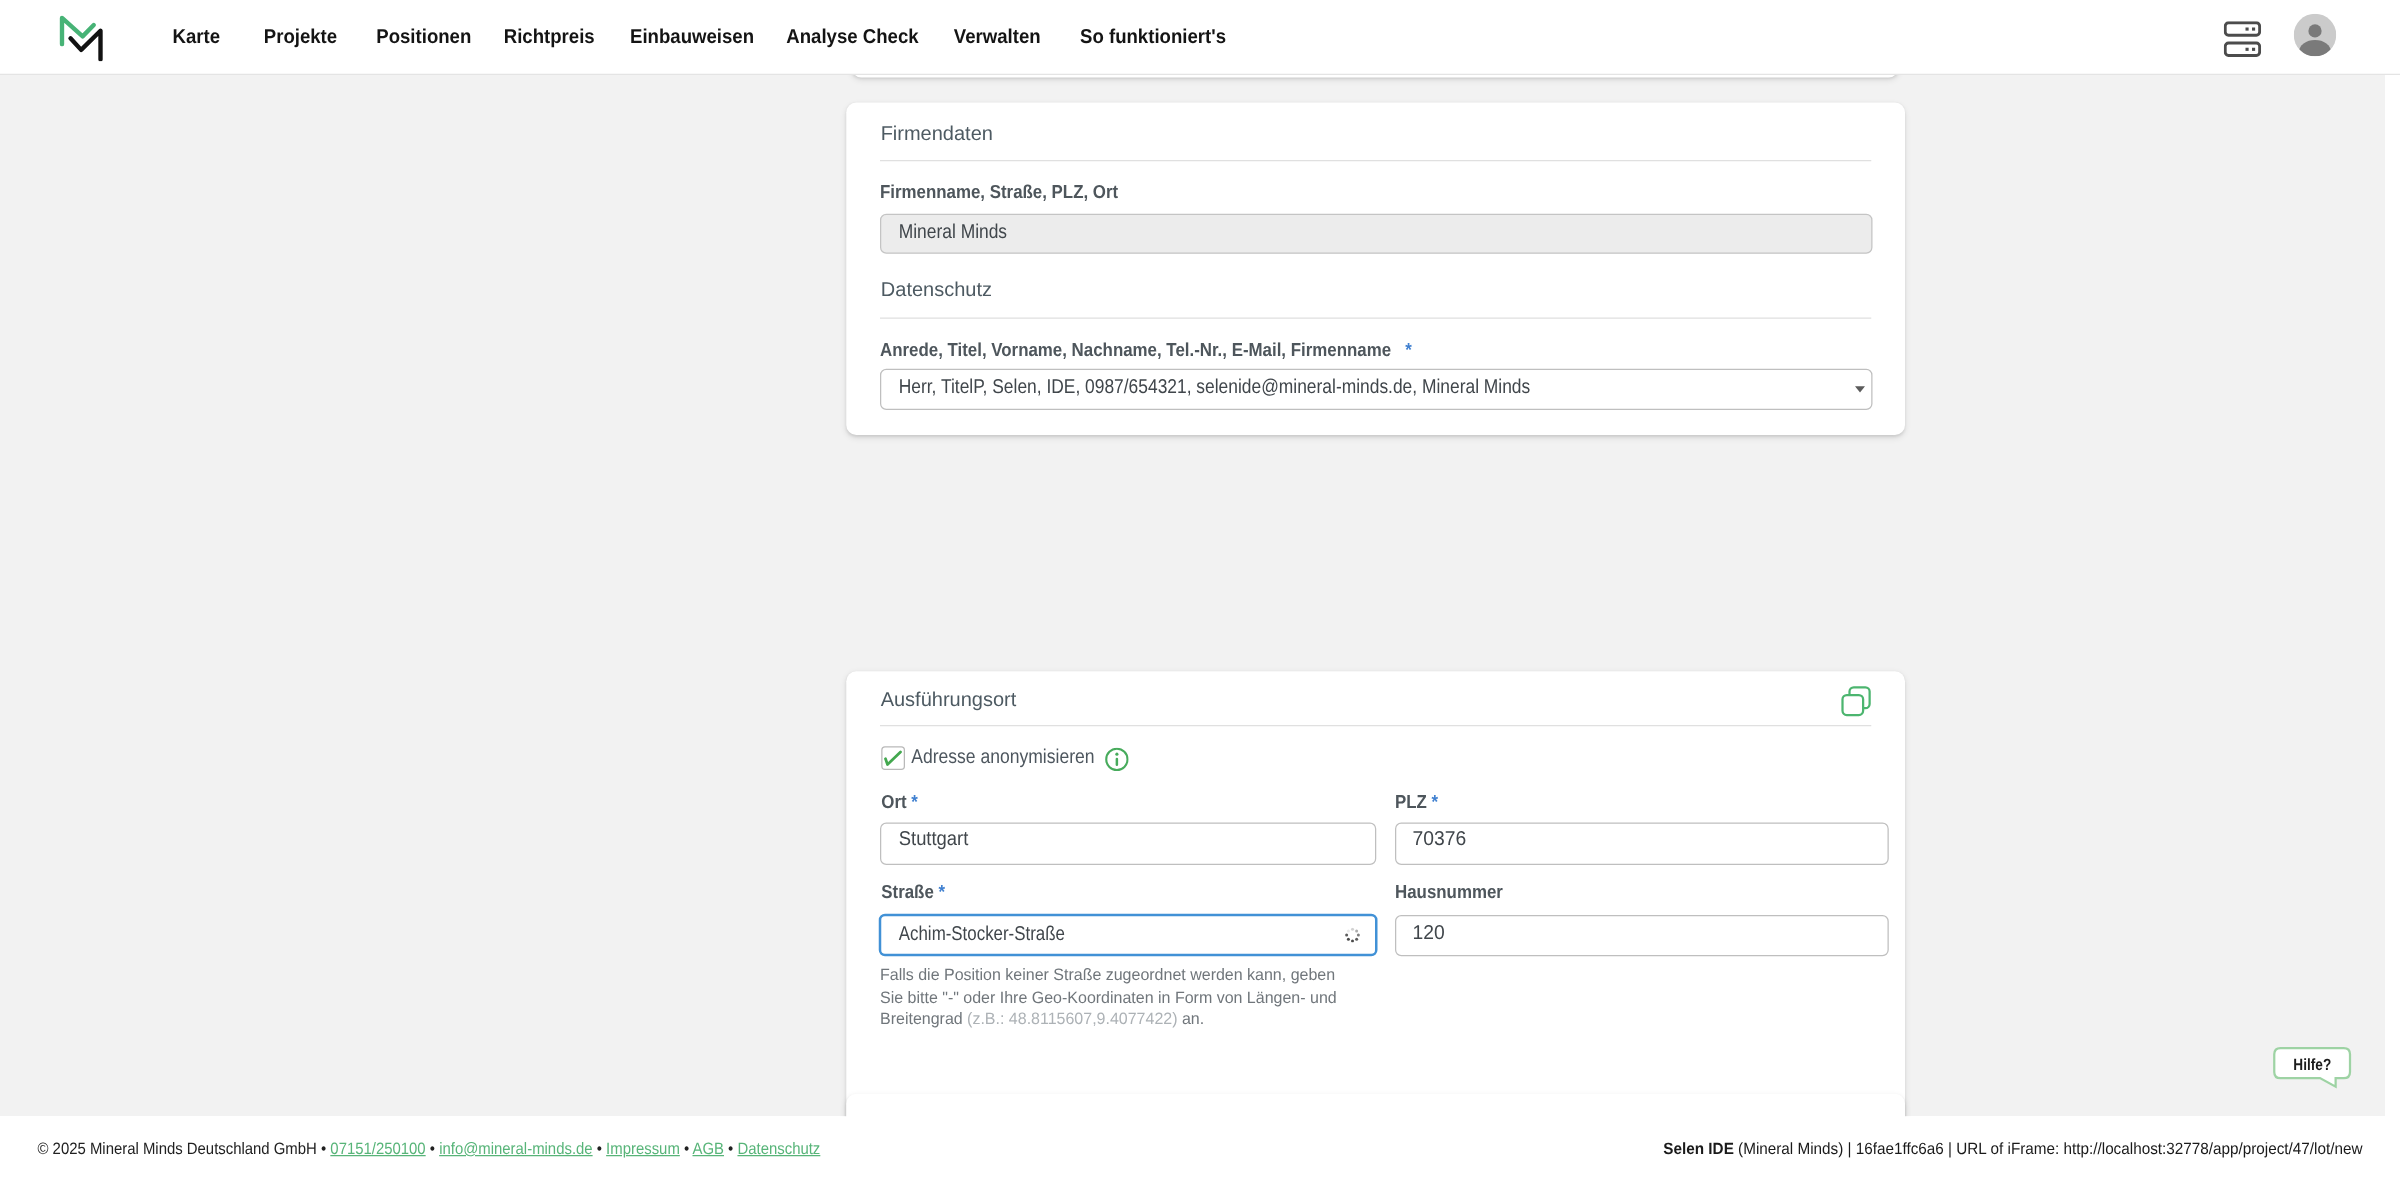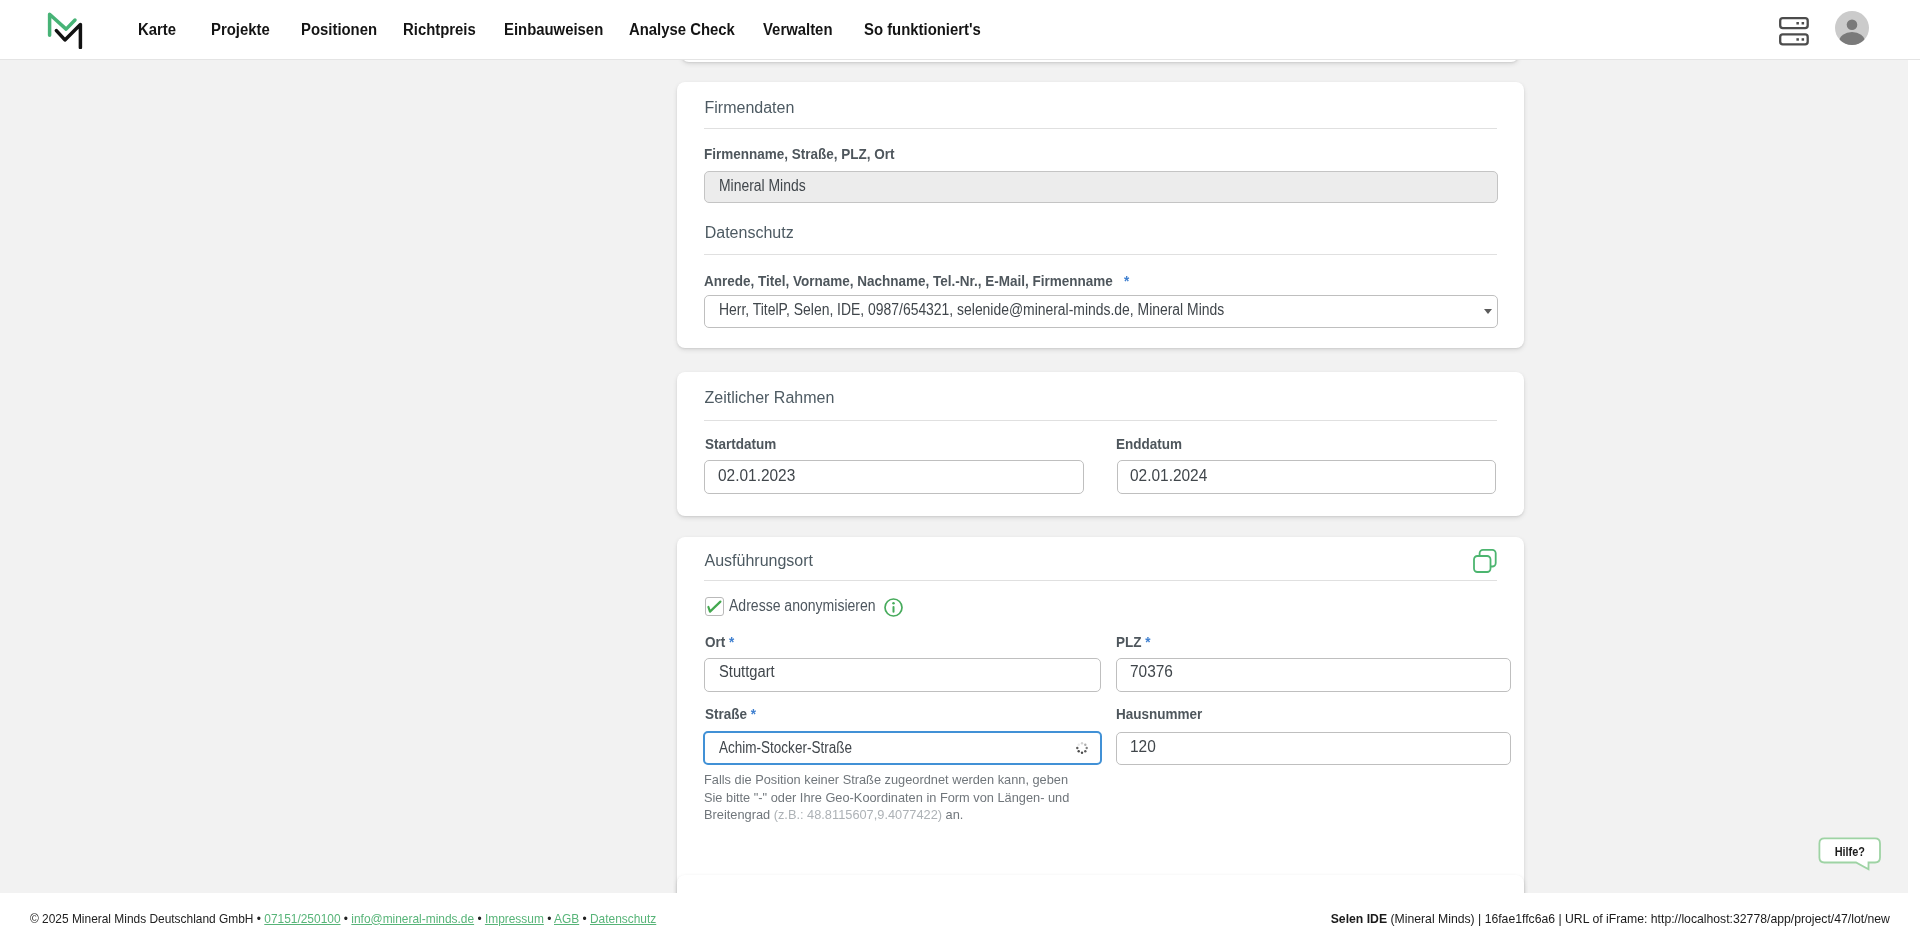--- a/index.html
+++ b/index.html
@@ -44,30 +44,20 @@
     <div class="inp" style="left:27px; top:88.6px; width:793.6px; height:32.6px; background:#ececec; border-color:#c4c4c4;"></div>
     <div class="itxt" style="left:41.5px; top:96.35px;">Mineral Minds</div>
     <div class="title" style="left:27.7px; top:142.95px;">Datenschutz</div>
     <div class="divider" style="left:27px; top:172.4px; width:793px;"></div>
     <div class="lbl" style="left:27px; top:190.8px;">Anrede, Titel, Vorname, Nachname, Tel.-Nr., E-Mail, Firmenname&nbsp;&nbsp; <span class="star">*</span></div>
     <div class="inp" style="left:27px; top:212.8px; width:793.7px; height:33.1px;"></div>
     <div class="itxt" style="left:41.5px; top:219.8px;">Herr, TitelP, Selen, IDE, 0987/654321, selenide@mineral-minds.de, Mineral Minds</div>
     <div class="abs" style="left:807px; top:226.8px; width:0; height:0; border-left:4.5px solid transparent; border-right:4.5px solid transparent; border-top:5px solid #5b5b5b;"></div>
   </div>
 
-  <div class="card" style="top:372px; height:143.5px;">
-    <div class="title" style="left:27.5px; top:18.15px;">Zeitlicher Rahmen</div>
-    <div class="divider" style="left:27px; top:47.8px; width:793px;"></div>
-    <div class="lbl" style="left:27.5px; top:63.9px;">Startdatum</div>
-    <div class="lbl" style="left:438.5px; top:63.9px;">Enddatum</div>
-    <div class="inp" style="left:27px; top:88.2px; width:380.4px; height:34.1px;"></div>
-    <div class="inp" style="left:439.7px; top:88.2px; width:379.8px; height:34.1px;"></div>
-    <div class="itxt2" style="left:40.5px; top:95.7px;">02.01.2023</div>
-    <div class="itxt2" style="left:452.5px; top:95.7px;">02.01.2024</div>
-  </div>
 
   <div class="card" style="top:537px; height:367px;">
     <div class="title" style="left:27.5px; top:15.55px;">Ausführungsort</div>
     <svg class="abs" style="left:795px; top:11px;" width="26" height="26" viewBox="0 0 26 26">
       <rect x="7.6" y="1.8" width="16.1" height="16.7" rx="3.4" fill="none" stroke="#4cb56f" stroke-width="1.8"></rect>
       <rect x="2" y="8" width="16.5" height="16" rx="3.4" fill="#fff" stroke="#4cb56f" stroke-width="1.8"></rect>
     </svg>
     <div class="divider" style="left:27px; top:42.5px; width:793px;"></div>
     <div class="abs" style="left:27.7px; top:60.4px; width:19.3px; height:18.9px; border:1px solid #b9b9b9; border-radius:3px; background:#fff;"></div>
     <svg class="abs" style="left:27.7px; top:60.4px;" width="20" height="19" viewBox="0 0 20 19">

